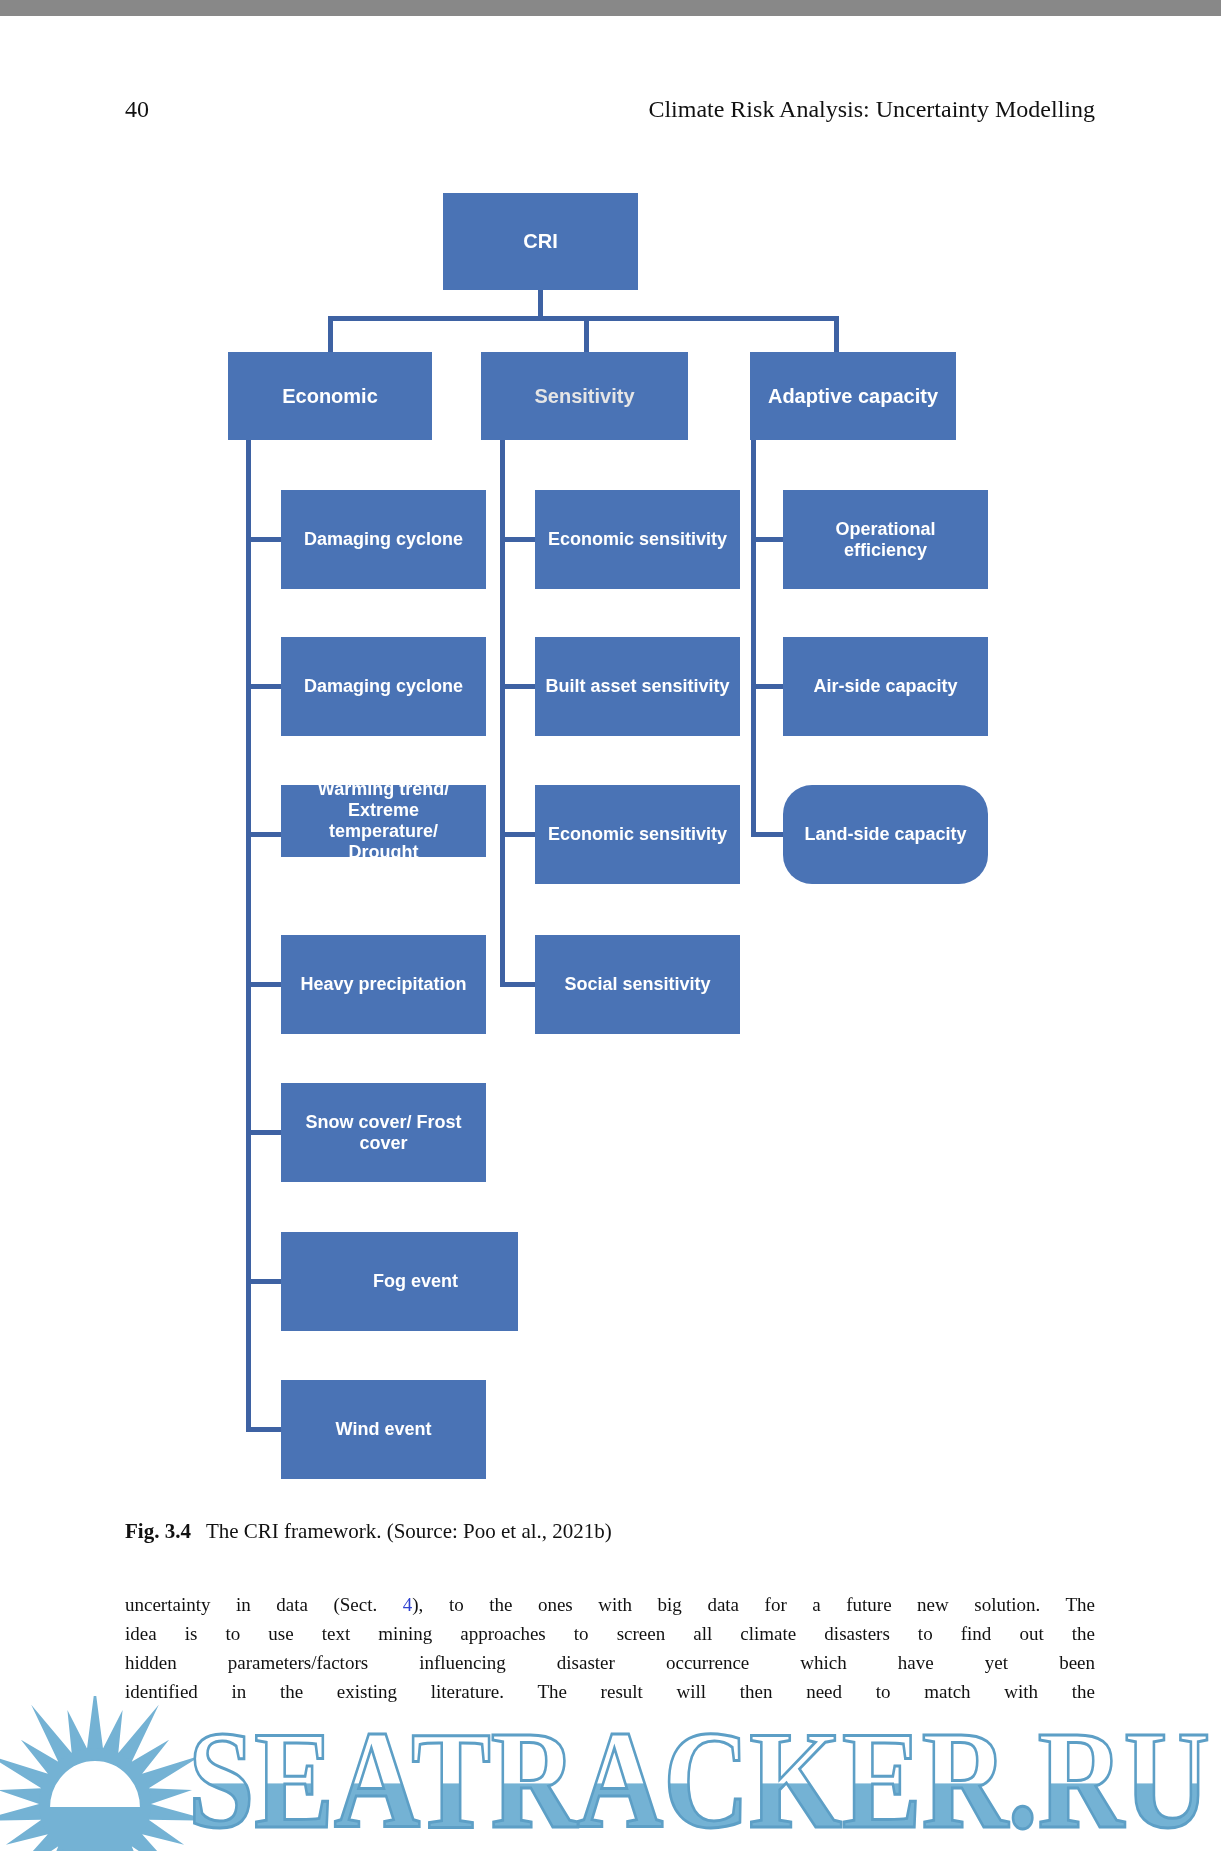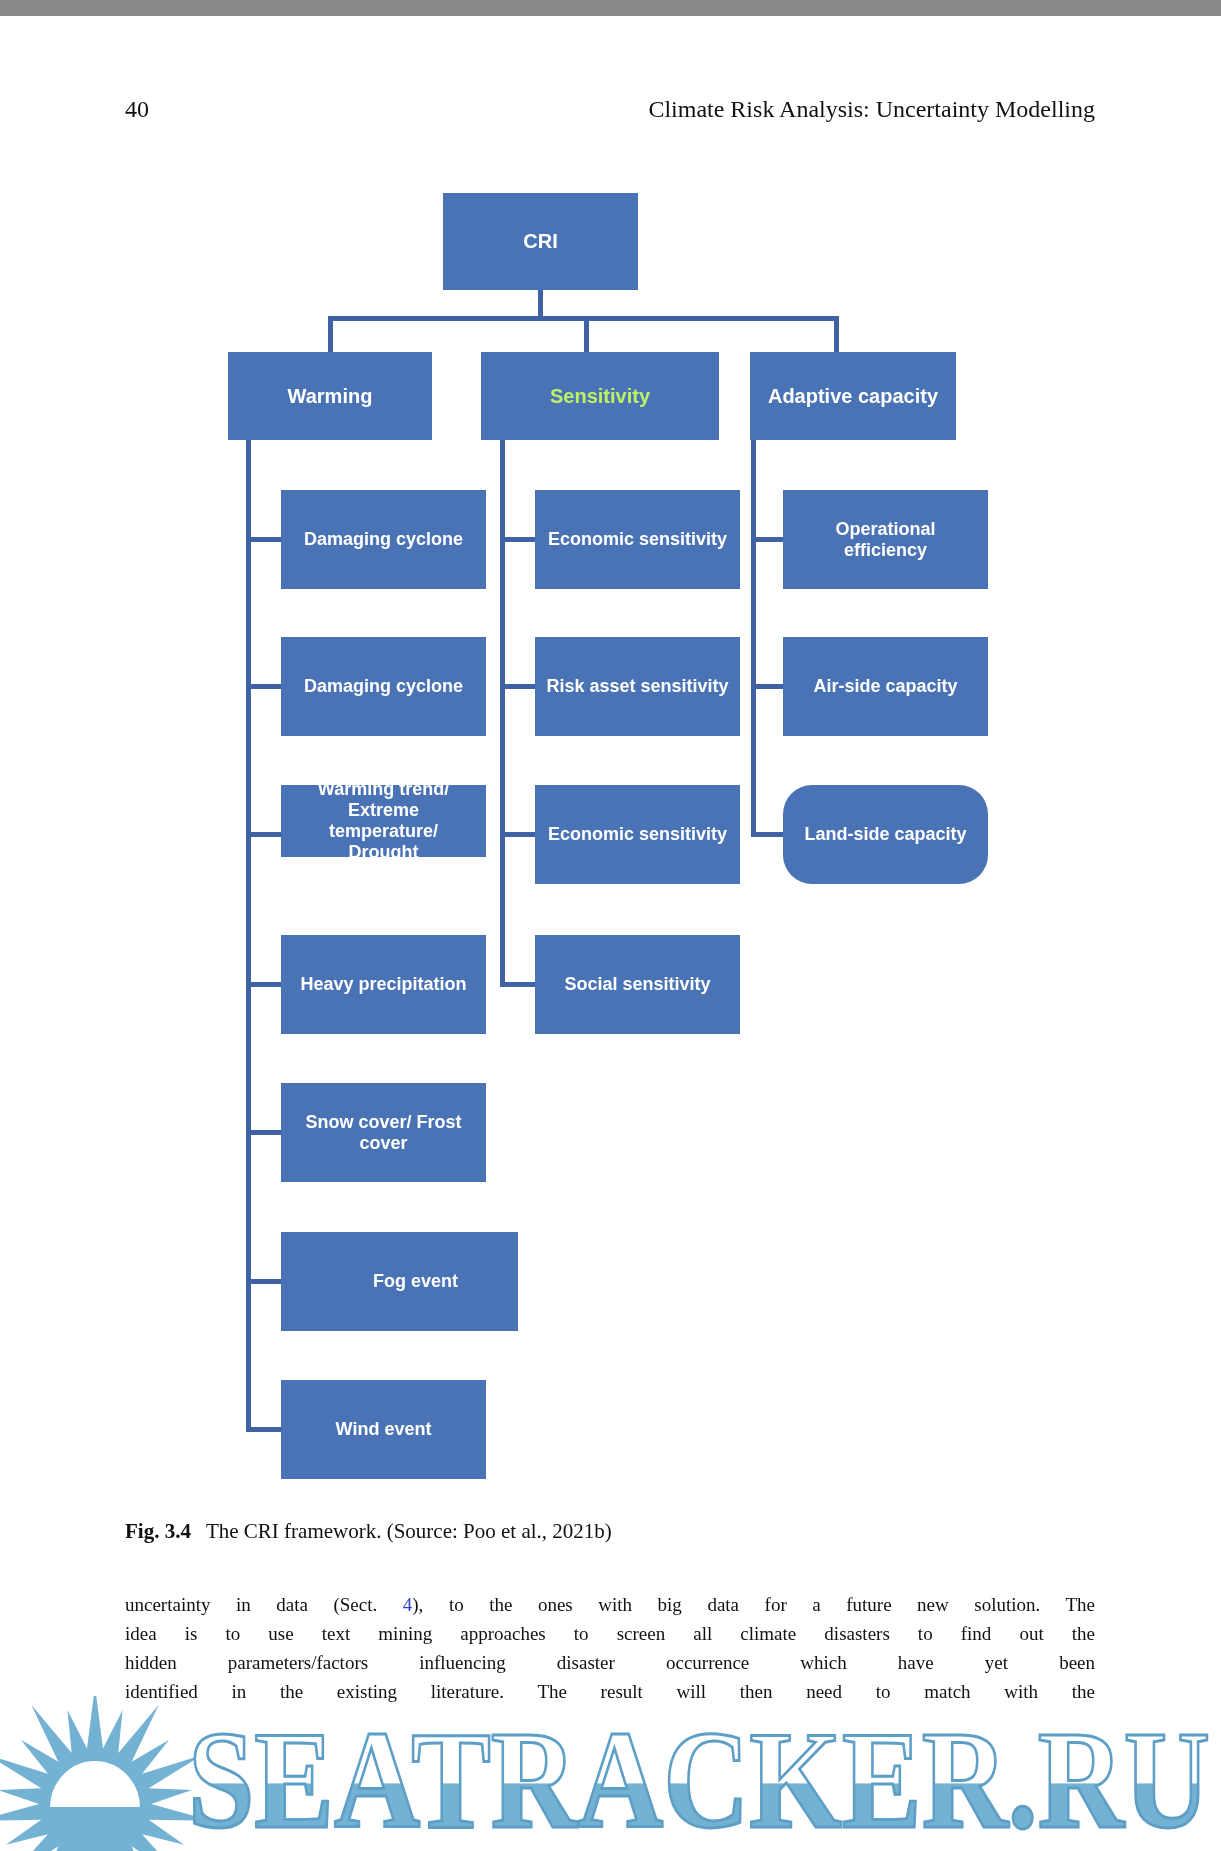--- a/index.html
+++ b/index.html
@@ -63,23 +63,23 @@
   <div class="conn" style="left: 751px; top: 424px; width: 5px; height: 397px; background: rgb(62, 98, 163);"></div>
   <div class="conn" style="left: 751px; top: 521px; width: 38px; height: 5px; background: rgb(62, 98, 163);"></div>
   <div class="conn" style="left: 751px; top: 668px; width: 38px; height: 5px; background: rgb(62, 98, 163);"></div>
   <div class="conn" style="left: 751px; top: 816px; width: 38px; height: 5px; background: rgb(62, 98, 163);"></div>
 
   <div class="node lvl1" style="left: 443px; top: 177px; width: 195px; height: 97px; background: rgb(74, 115, 181); color: rgb(255, 255, 255);">
     <span>CRI</span>
     </div>
 
   <div class="node lvl2" style="left: 228px; top: 336px; width: 204px; height: 88px; background: rgb(74, 115, 181); color: rgb(255, 255, 255);">
-    <span>Warming</span>
+    <span>Economic</span>
     </div>
-  <div class="node lvl2" style="left: 481px; top: 336px; width: 238px; height: 88px; background: rgb(74, 115, 181); color: #bef264;">
+  <div class="node lvl2" style="left: 481px; top: 336px; width: 207px; height: 88px; background: rgb(74, 115, 181); color: #e5e5e5;">
     <span>Sensitivity</span>
     </div>
   <div class="node lvl2" style="left: 750px; top: 336px; width: 206px; height: 88px; background: rgb(74, 115, 181); color: rgb(255, 255, 255);">
     <span>Adaptive capacity</span>
     </div>
 
   <div class="node lvl3" style="left: 281px; top: 474px; width: 205px; height: 99px; background: rgb(74, 115, 181); color: rgb(255, 255, 255);">
     <span>Damaging cyclone</span>
     </div>
   <div class="node lvl3" style="left: 281px; top: 621px; width: 205px; height: 99px; background: rgb(74, 115, 181); color: rgb(255, 255, 255);">
@@ -102,21 +102,21 @@
     <span>Fog event</span>
     </div>
   <div class="node lvl3" style="left: 281px; top: 1364px; width: 205px; height: 99px; background: rgb(74, 115, 181); color: rgb(255, 255, 255);">
     <span>Wind event</span>
     </div>
 
   <div class="node lvl3" style="left: 535px; top: 474px; width: 205px; height: 99px; background: rgb(74, 115, 181); color: rgb(255, 255, 255);">
     <span>Economic sensitivity</span>
     </div>
   <div class="node lvl3" style="left: 535px; top: 621px; width: 205px; height: 99px; background: rgb(74, 115, 181); color: rgb(255, 255, 255);">
-    <span>Risk asset sensitivity</span>
+    <span>Built asset sensitivity</span>
     </div>
   <div class="node lvl3" style="left: 535px; top: 769px; width: 205px; height: 99px; background: rgb(74, 115, 181); color: rgb(255, 255, 255);">
     <span>Economic sensitivity</span>
     </div>
   <div class="node lvl3" style="left: 535px; top: 919px; width: 205px; height: 99px; background: rgb(74, 115, 181); color: rgb(255, 255, 255);">
     <span>Social sensitivity</span>
     </div>
 
   <div class="node lvl3" style="left: 783px; top: 474px; width: 205px; height: 99px; background: rgb(74, 115, 181); color: rgb(255, 255, 255);">
     <span>Operational

